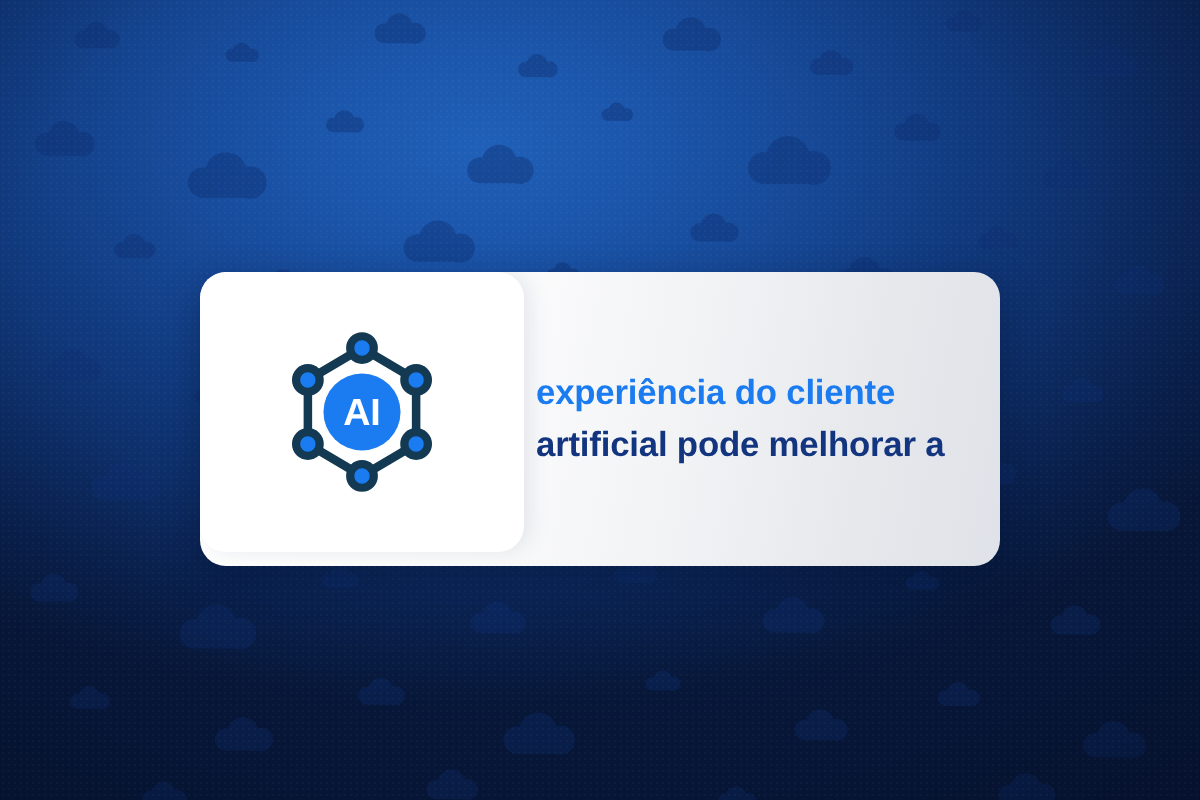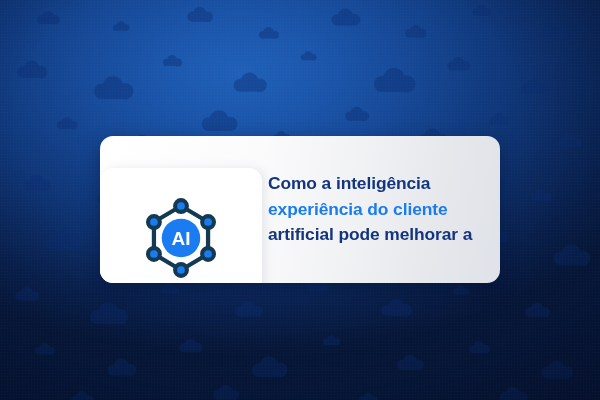--- a/index.html
+++ b/index.html
@@ -81,21 +81,20 @@
     left: 0;
     top: 0;
     width: 162px;
     height: 140px;
     border-radius: 13px;
     background: #ffffff;
     box-shadow: 3px 0 10px rgba(120,130,150,0.16);
     display: flex;
     align-items: center;
     justify-content: center;
-    margin-top: 32px;
   }
   .ai-icon {
     width: 82px;
     height: 82px;
     display: block;
   }
 
   .card-text {
     position: absolute;
     left: 168px;
@@ -220,20 +219,19 @@
           <circle cx="50" cy="89" r="7.2"></circle>
           <circle cx="17" cy="69.5" r="7.2"></circle>
           <circle cx="17" cy="30.5" r="7.2"></circle>
         </g>
         <text x="50" y="50" fill="#ffffff" font-family="Liberation Sans, sans-serif" font-size="23" font-weight="bold" text-anchor="middle" dominant-baseline="central">AI</text>
       </svg>
     </div>
 
     <div class="card-text">
       <p class="headline">
-        <span class="line">Como a inteligência</span>
         <span class="line accent">experiência do cliente</span>
         <span class="line">artificial pode melhorar a</span>
       </p>
     </div>
 
   </div>
 </div>
 
 </body></html>

